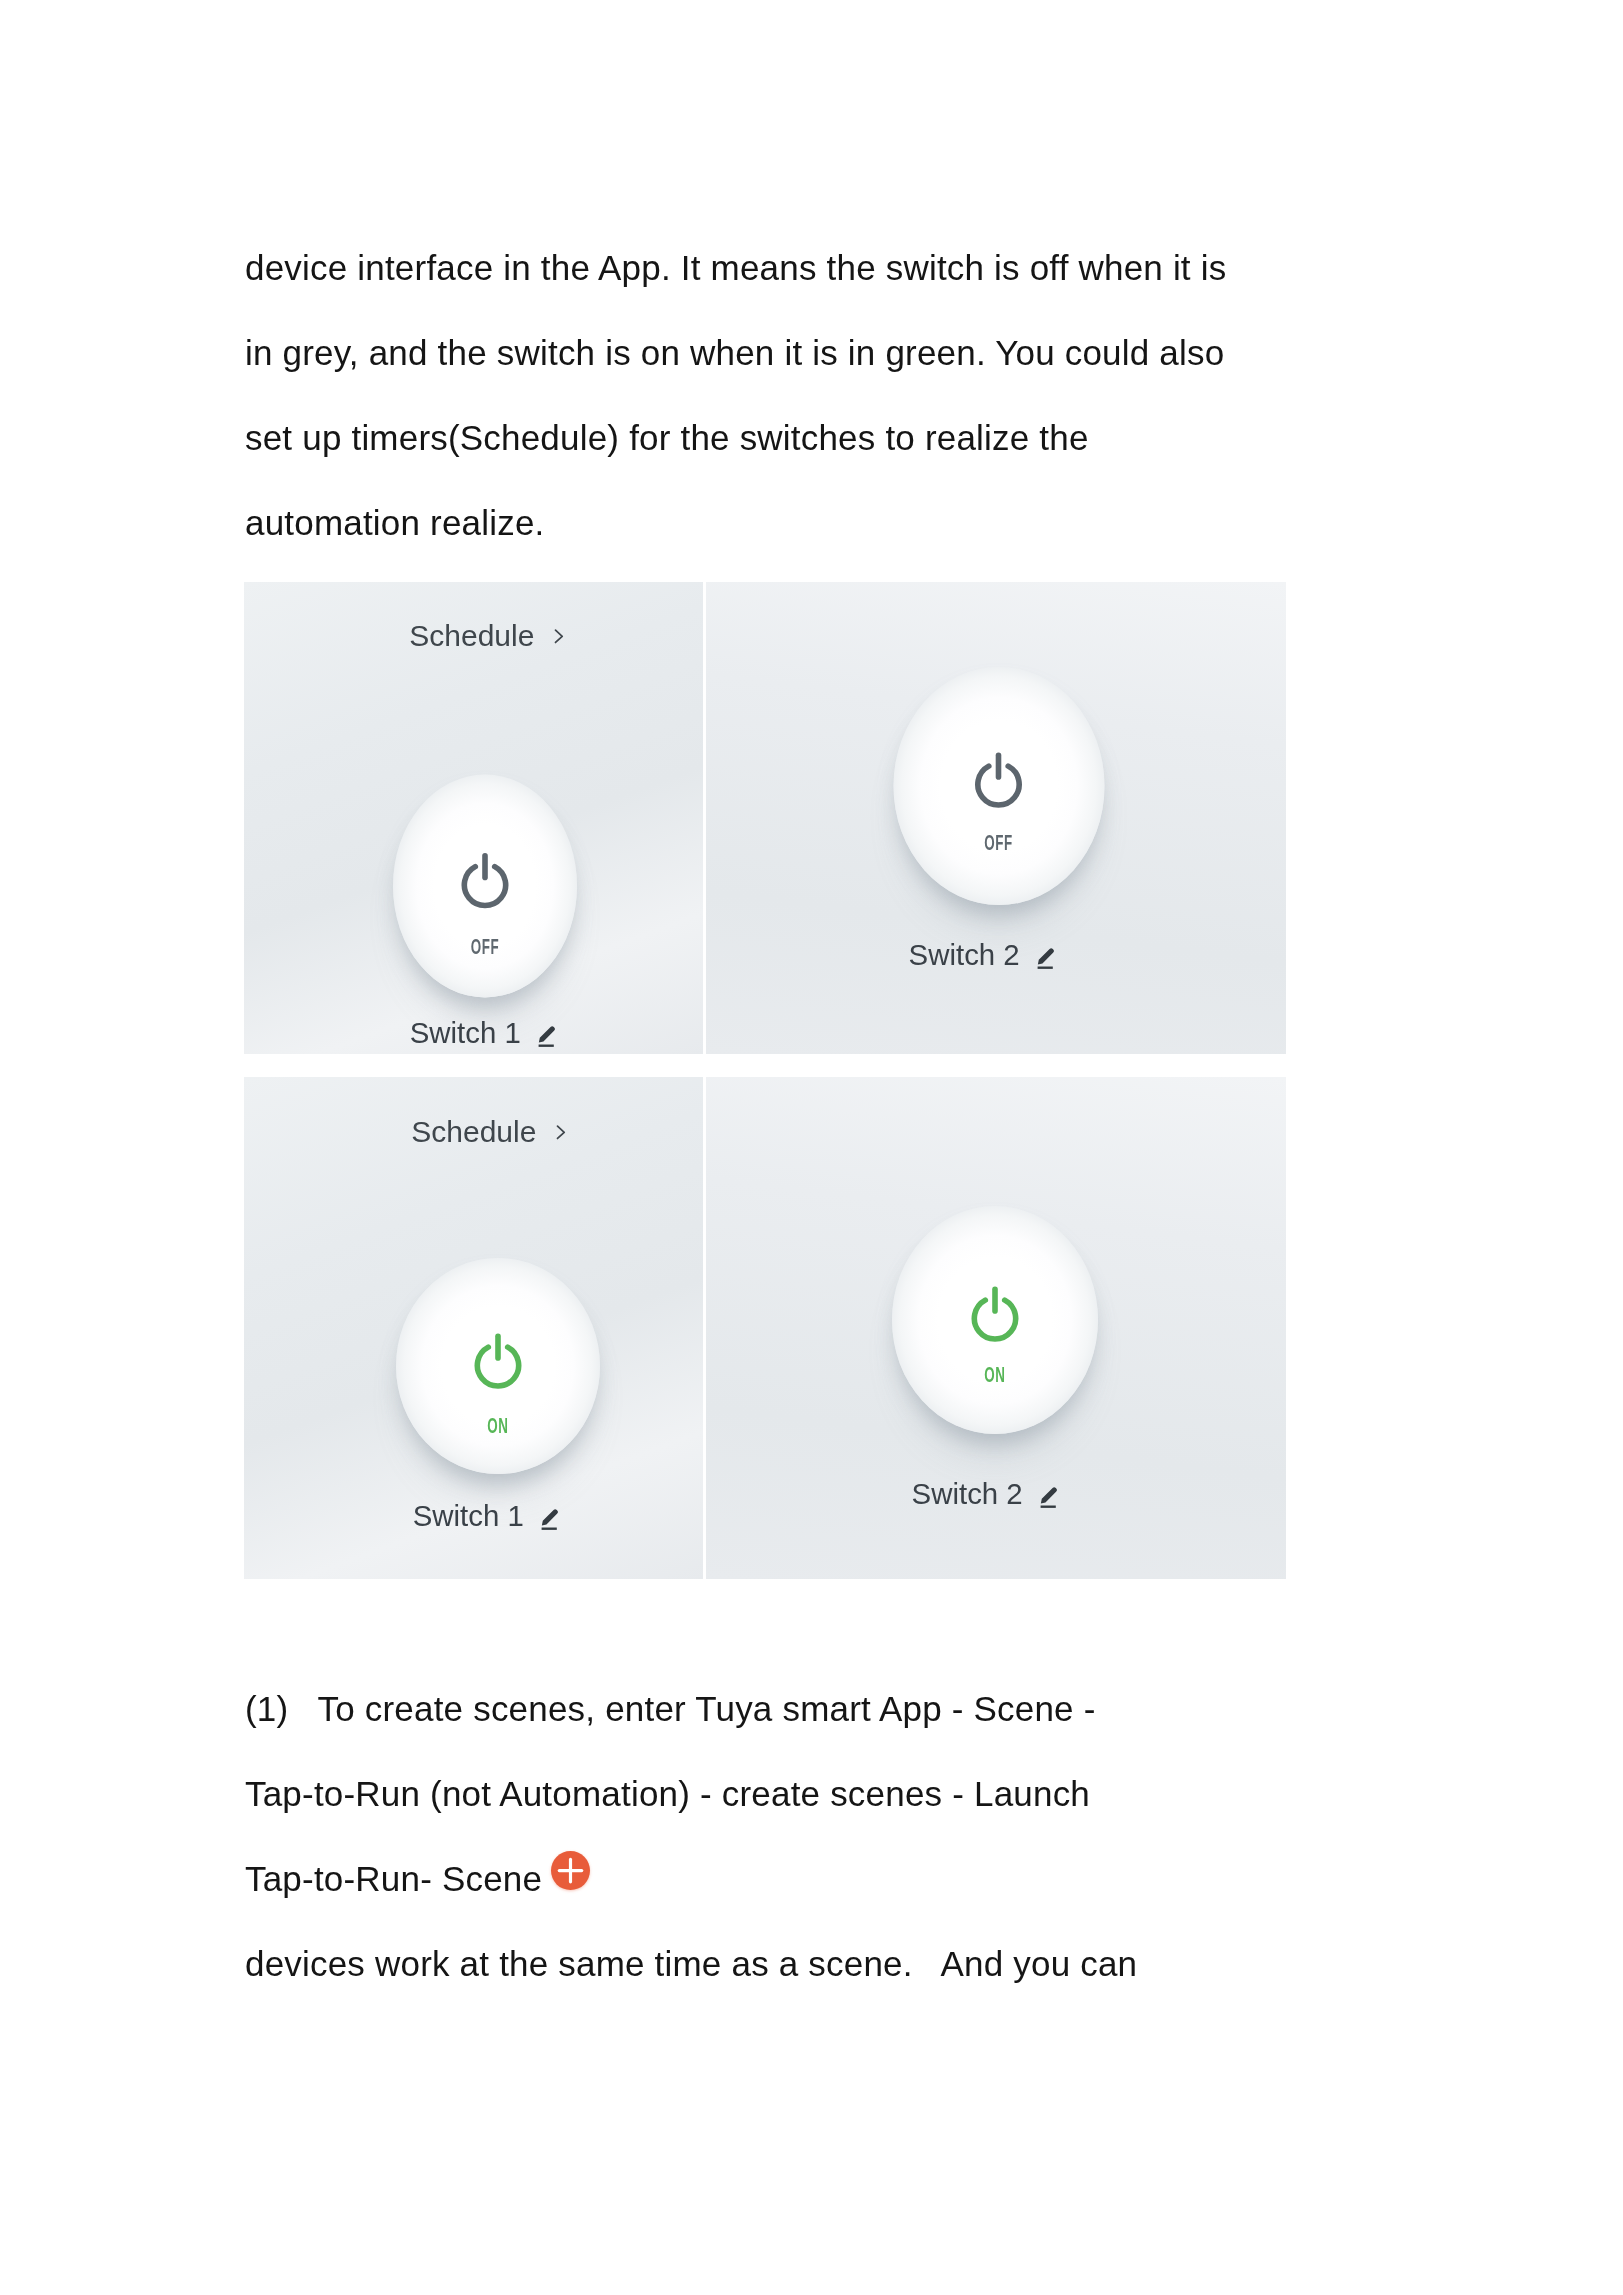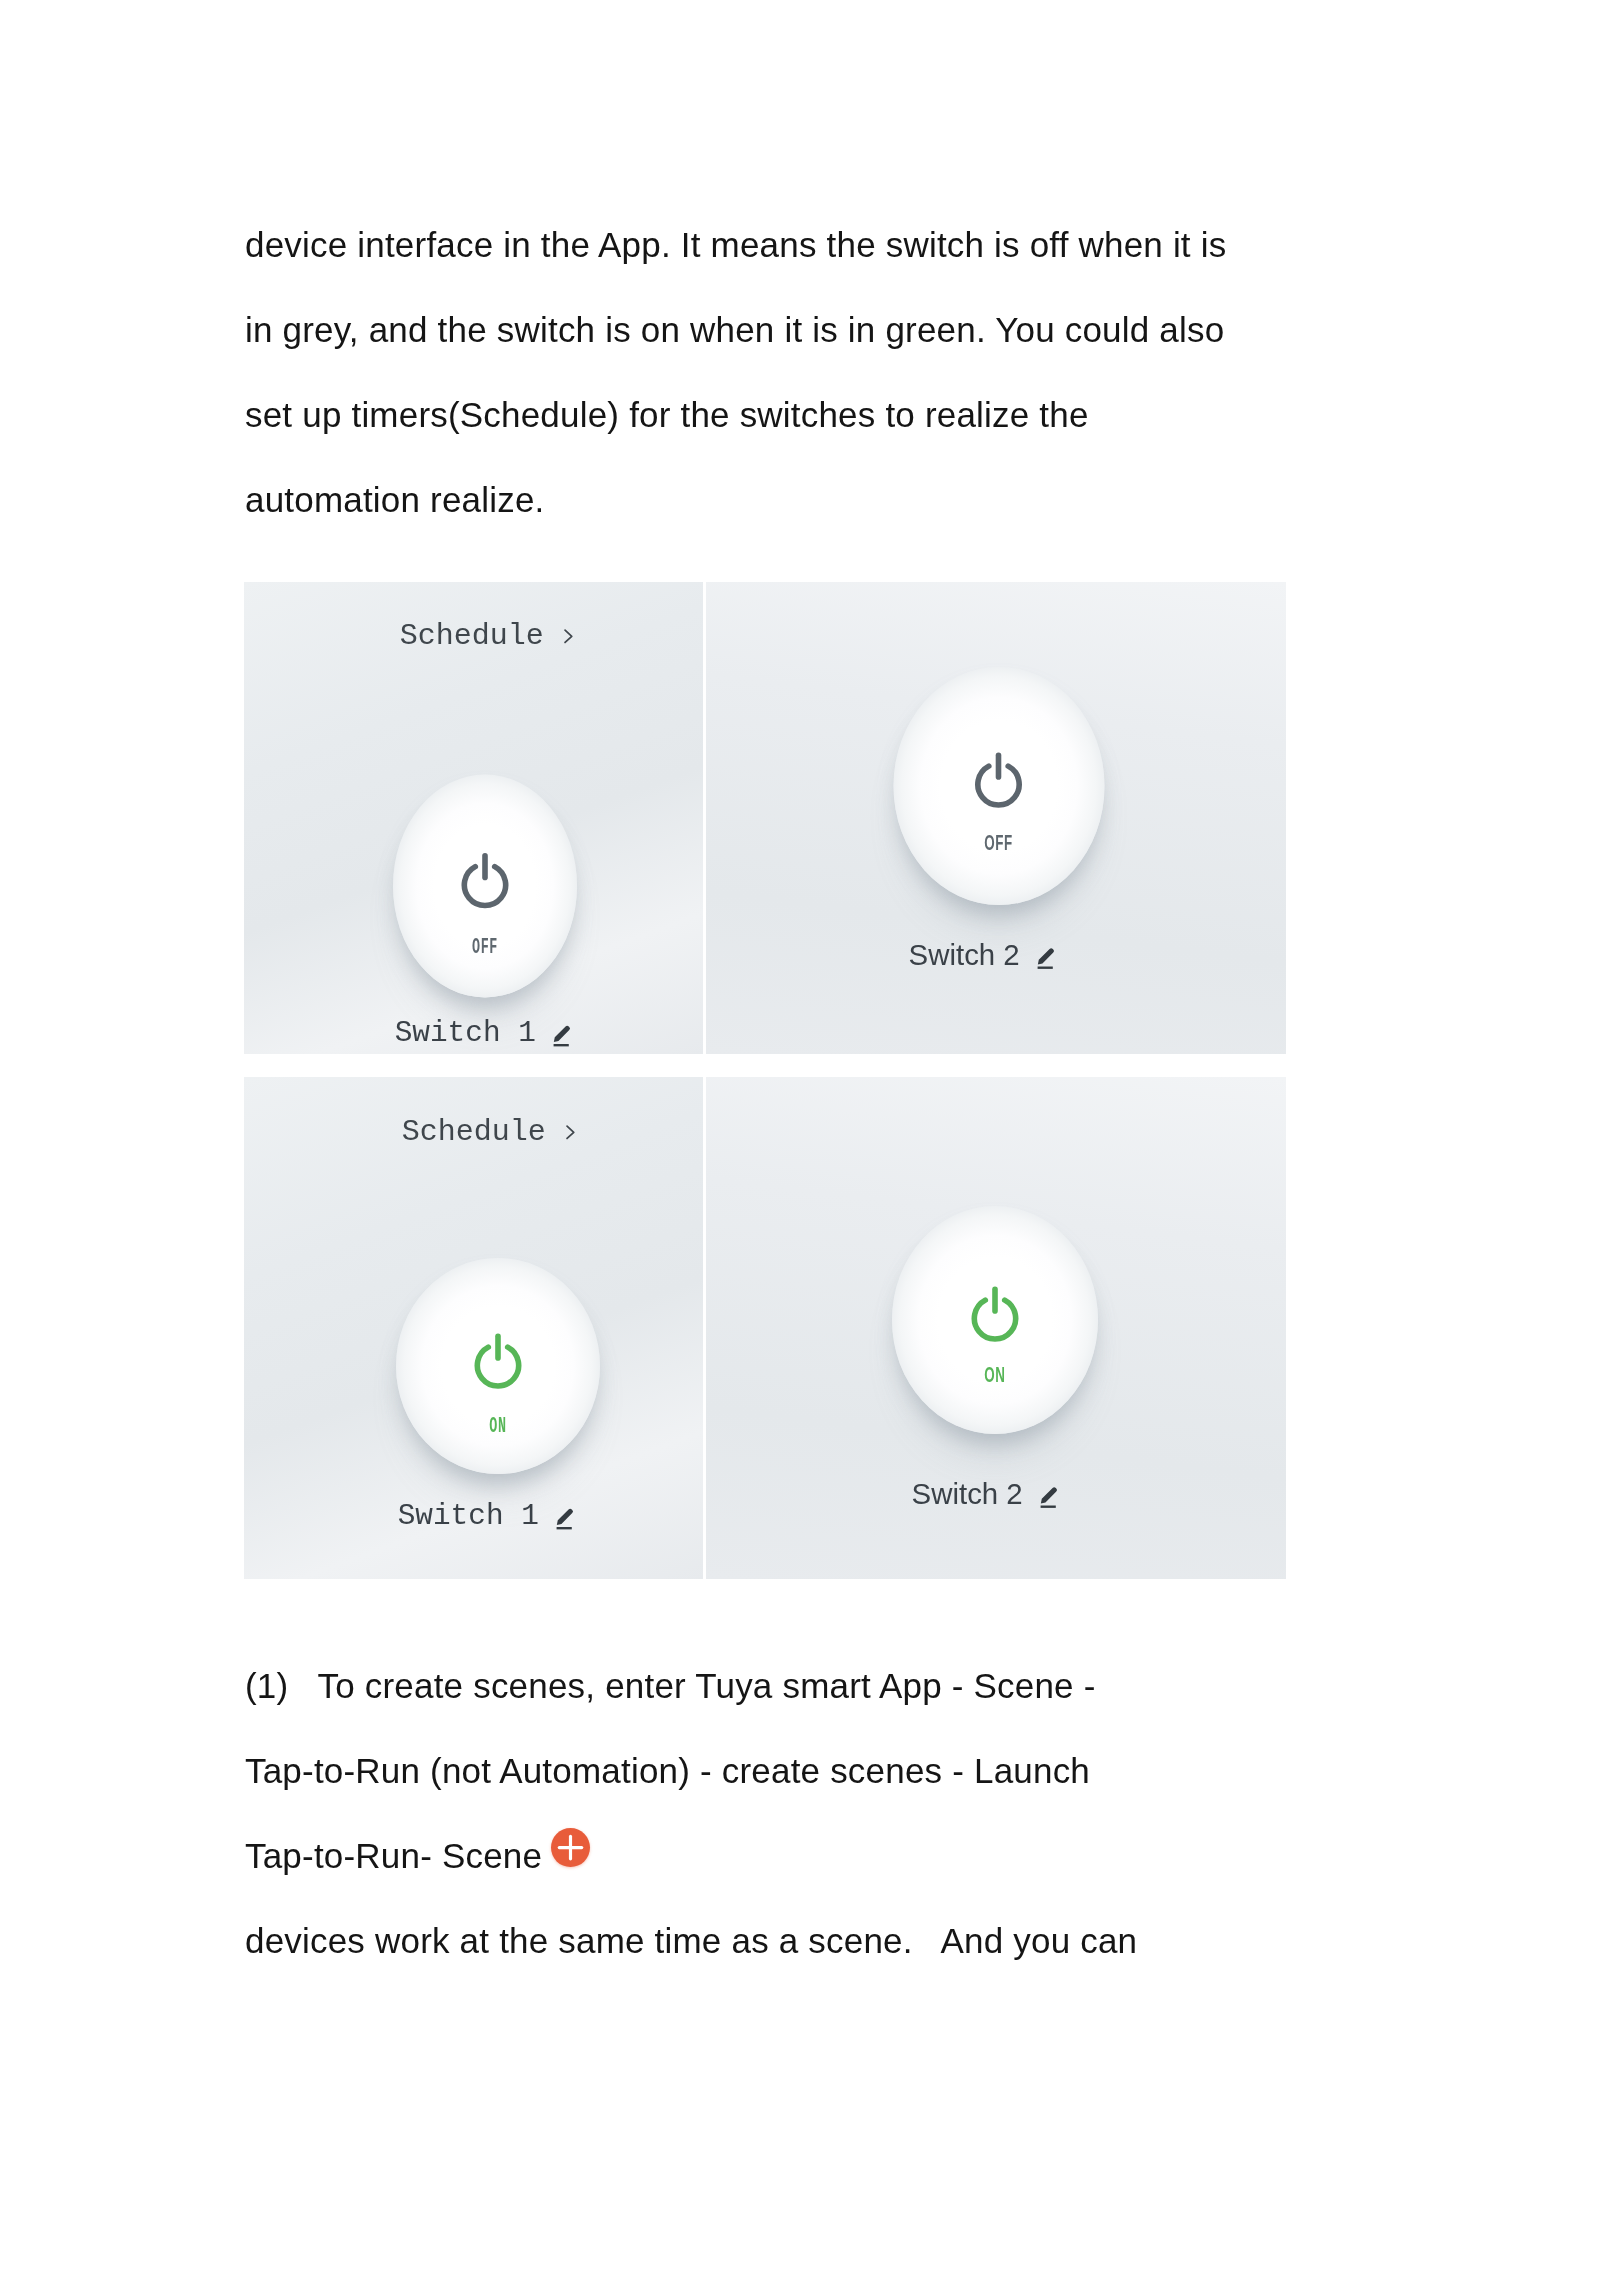--- a/index.html
+++ b/index.html
@@ -10,40 +10,40 @@
     background:#ffffff;
     font-family:"Liberation Sans", sans-serif;
     color:#151515;
     overflow:hidden;
   }
 
   
   .para{position:absolute;left:245px;font-size:35px;color:#151515;}
   #para-top{top:225px;width:1252px;}
   #para-bottom{top:1666px;width:1276px;}
-  .tline{display:flex;align-items:flex-start;height:85px;white-space:pre;letter-spacing:0.2px;}
+  .tline{display:flex;align-items:center;height:85px;white-space:pre;letter-spacing:0.2px;}
 
   
   .plus-badge{
     width:39px;height:39px;border-radius:50%;
     background:#e85c3a;
     display:flex;align-items:center;justify-content:center;
     transform:translateY(-7.9px);
     margin-left:8.8px;margin-right:6.9px;
     flex:0 0 auto;
     box-shadow:0 1px 2.9px rgba(232,92,58,.35);
   }
 
   
   .shot{position:absolute;left:244px;display:flex;gap:2.9px;}
   #shot-off{top:582px;width:1105px;height:472px;}
   #shot-on{top:1077px;width:1105px;height:502px;}
 
   .panel{position:relative;height:100%;}
-  .panel.pl{width:459px;background:linear-gradient(160deg,#eef1f3 0%,#e7ebee 30%,#e4e8eb 55%,#f0f2f4 78%,#e7eaed 100%);font-family:Liberation Mono, monospace;}
+  .panel.pl{width:459px;background:linear-gradient(160deg,#eef1f3 0%,#e7ebee 30%,#e4e8eb 55%,#f0f2f4 78%,#e7eaed 100%);}
   .panel.pr{width:580px;background:linear-gradient(187deg,#f2f4f6 0%,#eaedf0 30%,#e4e8eb 70%,#e8ebee 100%);}
 
   .sched{
     position:absolute;transform:translate(-50%,-50%);
     display:flex;align-items:center;gap:13.7px;
     font-size:30px;color:#3f464c;cursor:pointer;
   }
   #shot-off .sched{left:245px;top:54px;}
   #shot-on  .sched{left:247px;top:55px;}
   .chev{width:20.6px;height:20.6px;flex:0 0 auto;}

